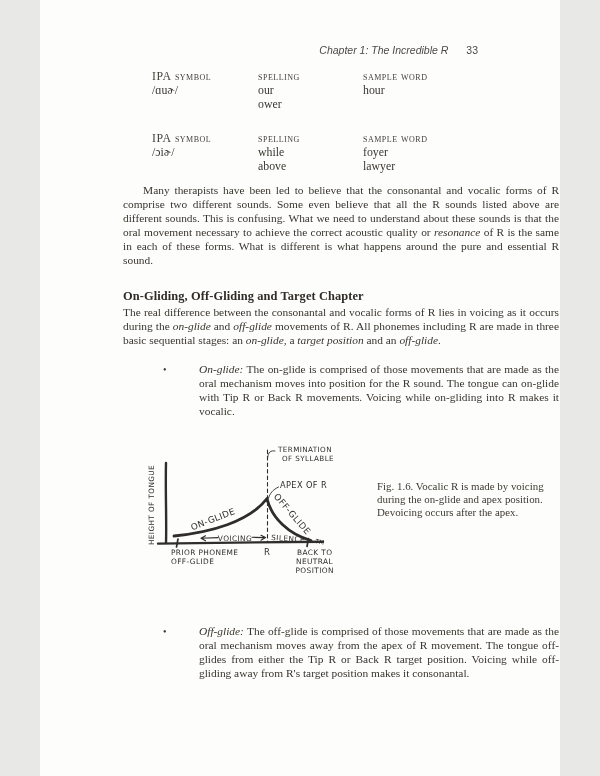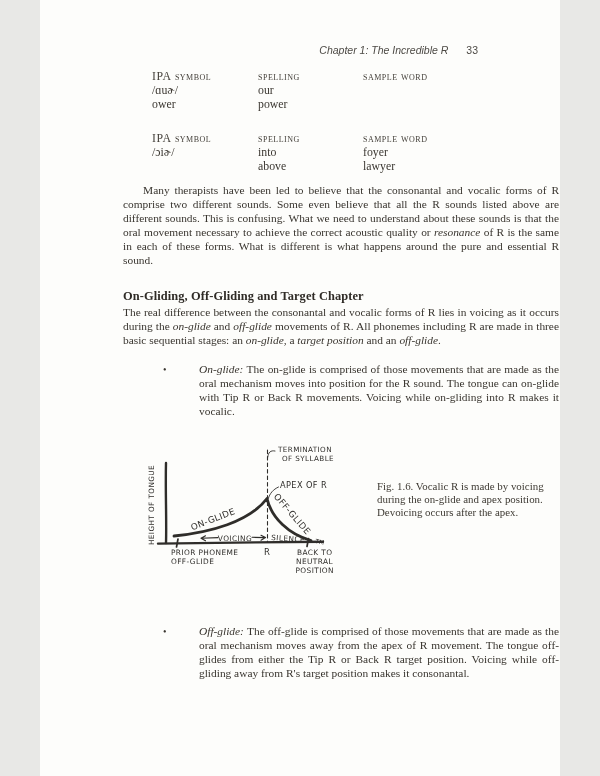--- a/index.html
+++ b/index.html
@@ -67,31 +67,31 @@
     <span class="chap">Chapter 1: The Incredible R</span>
     <span class="pgnum">33</span>
   </div>
 
   <div class="ipa-table t1">
     <div class="hdr"><span class="big">IPA</span><span> symbol</span></div>
     <div class="hdr">spelling</div>
     <div class="hdr">sample word</div>
     <div>/ɑuɚ/</div>
     <div>our</div>
+    <div>hour</div>
     <div></div>
     <div>ower</div>
-    <div>power</div>
   </div>
 
   <div class="ipa-table t2">
     <div class="hdr"><span class="big">IPA</span><span> symbol</span></div>
     <div class="hdr">spelling</div>
     <div class="hdr">sample word</div>
     <div>/ɔiɚ/</div>
-    <div>into</div>
+    <div>while</div>
     <div>foyer</div>
     <div></div>
     <div>above</div>
     <div>lawyer</div>
   </div>
 
   <p class="para p1"><span>Many therapists have been led to believe that the consonantal and vocalic forms of R comprise two different sounds. Some even believe that all the R sounds listed above are different sounds. This is confusing. What we need to understand about these sounds is that the oral movement necessary to achieve the correct acoustic quality or </span><span class="it">resonance</span><span> of R is the same in each of these forms. What is different is what happens around the pure and essential R sound.</span></p>
 
   <h2 class="section-heading">On-Gliding, Off-Gliding and Target Chapter</h2>
 

